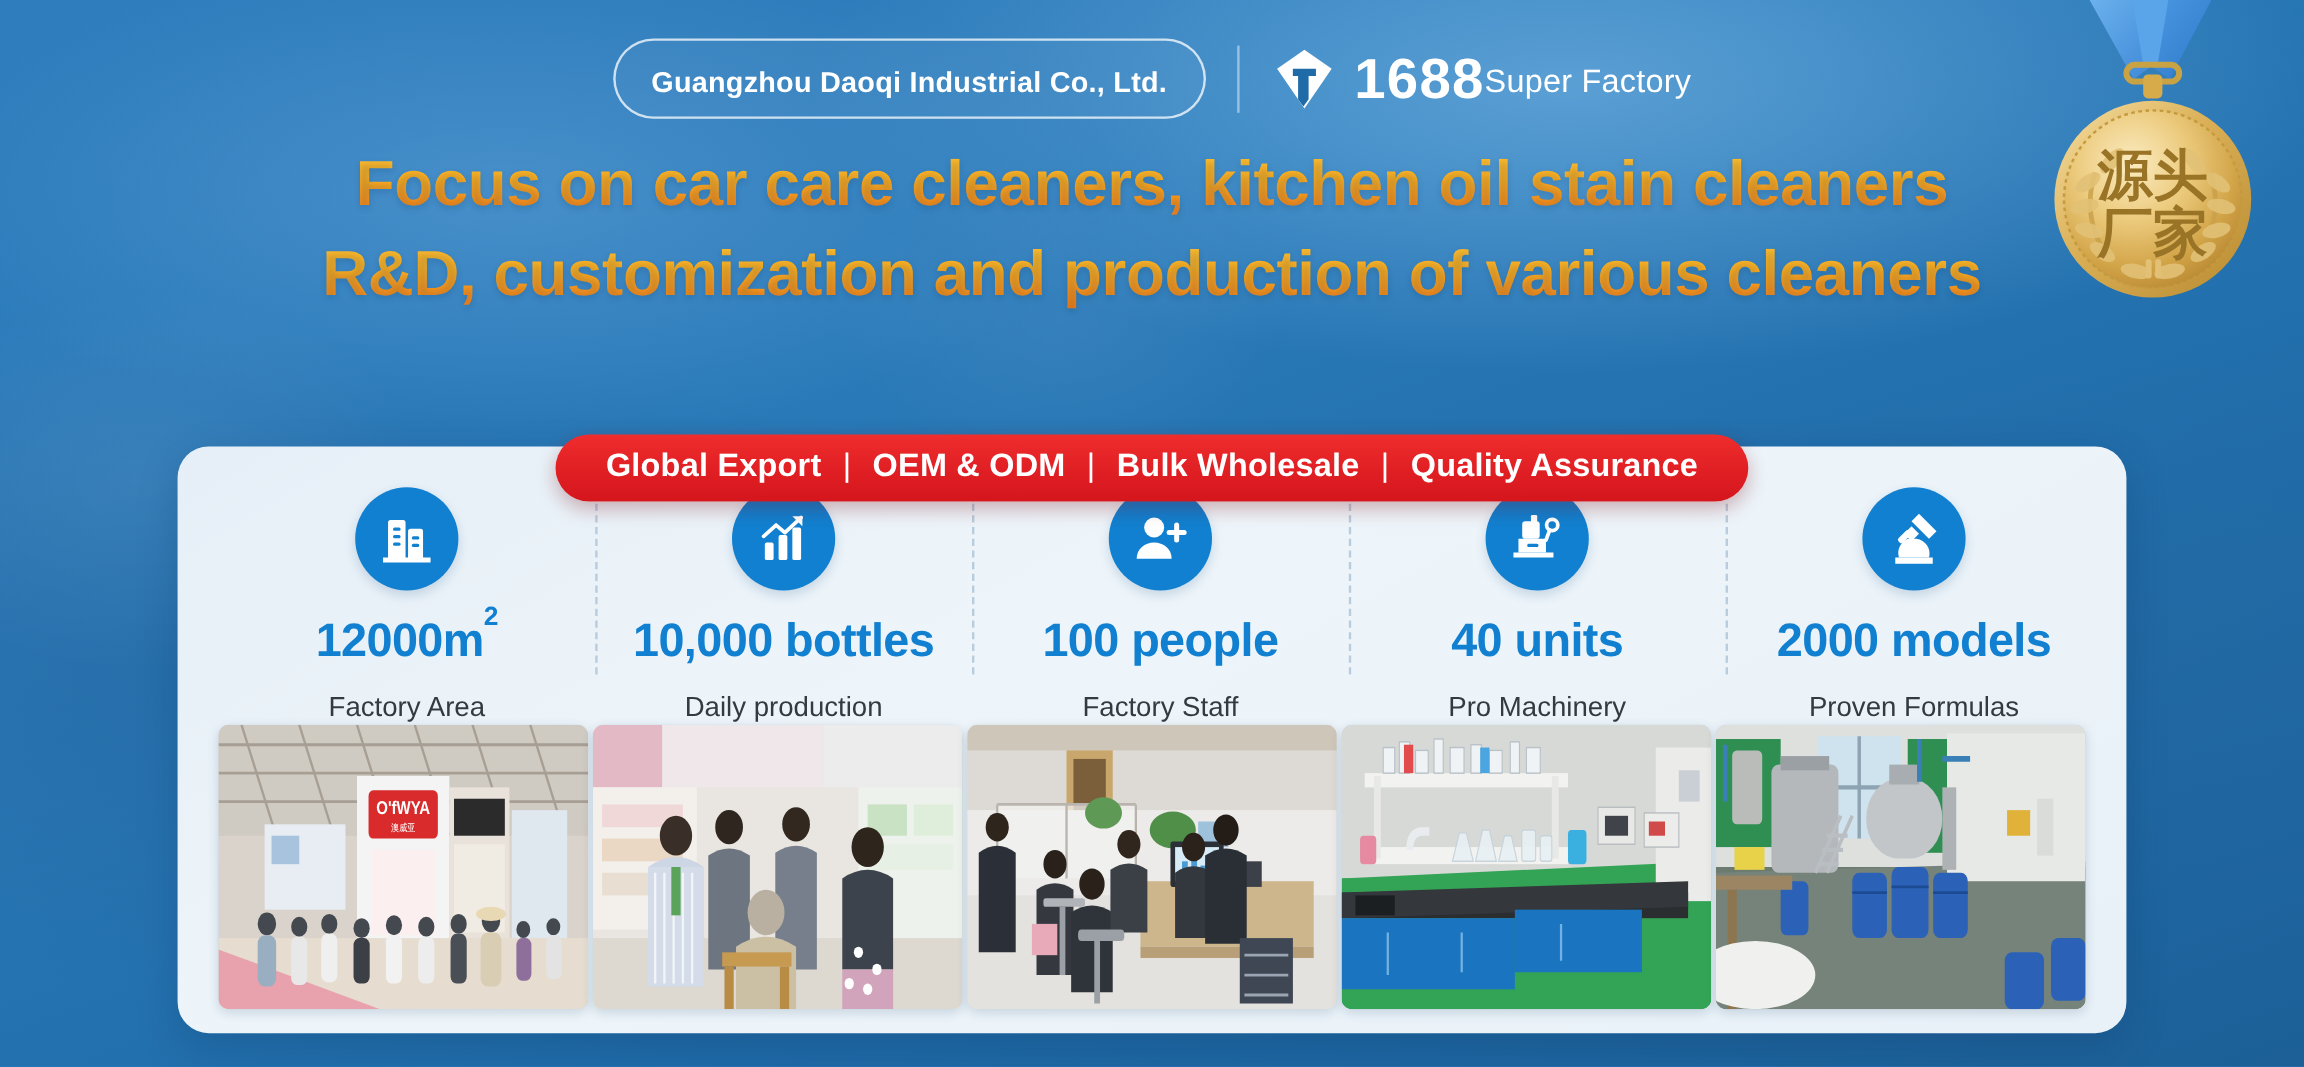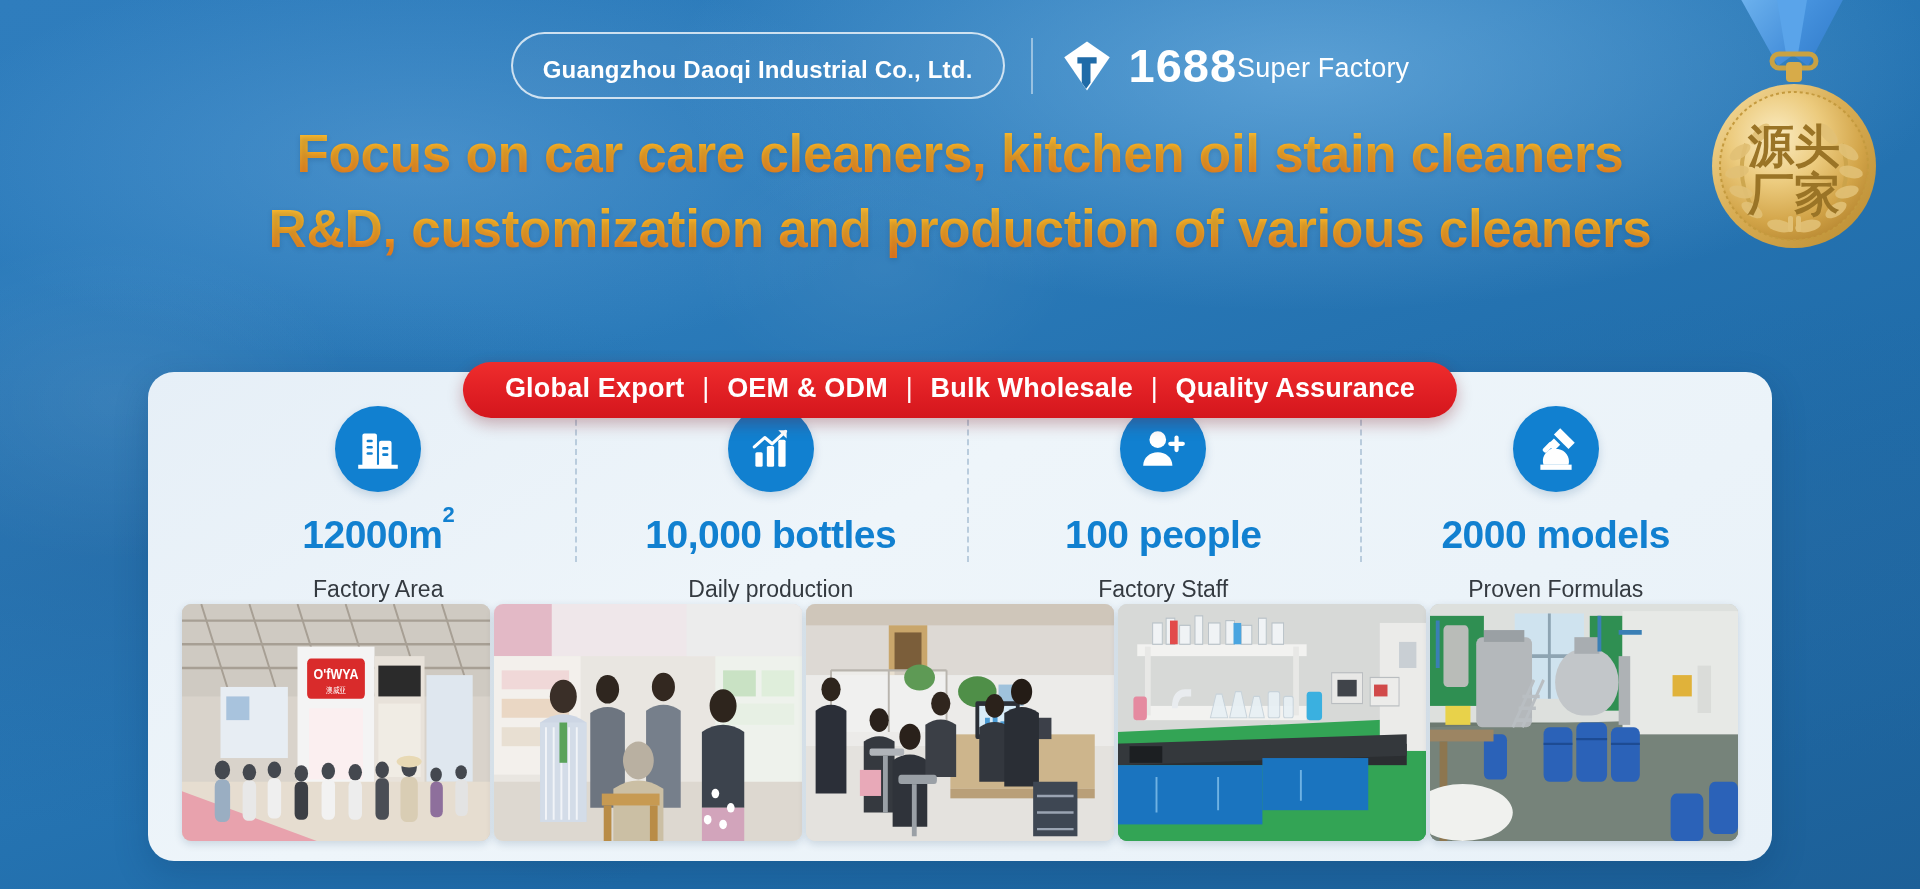--- a/index.html
+++ b/index.html
@@ -264,20 +264,35 @@
             <circle cx="19" cy="15" r="8"></circle>
             <path d="M5 40c0-8 6.5-13 14-13s14 5 14 13z"></path>
         <rect x="35" y="11" width="4" height="16" rx="2"></rect>
             <rect x="29" y="17" width="16" height="4" rx="2"></rect>
           </svg>
       </div>
       <div class="stat-num"><span>100 people</span><sup></sup></div>
       <div class="stat-label">Factory Staff</div>
     </div>
 
+    <div class="stat">
+      <div class="stat-icon">
+        <svg viewBox="0 0 48 48">
+            <rect x="19" y="5" width="5" height="6" rx="1"></rect>
+            <rect x="12" y="10" width="14" height="14" rx="2.5"></rect>
+        <path d="M9 24h22v11H9z"></path>
+            <path d="M5 35h32v4H5z"></path>
+        <rect x="16" y="28" width="9" height="2.6" rx="1.2" fill="#1180d0"></rect>
+        <circle cx="36" cy="13" r="4.5" fill="none" stroke="#fff" stroke-width="3"></circle>
+        <path d="M34 17 L31 25" stroke="#fff" stroke-width="3" stroke-linecap="round"></path>
+          </svg>
+      </div>
+      <div class="stat-num"><span>40 units</span><sup></sup></div>
+      <div class="stat-label">Pro Machinery</div>
+    </div>
 
     <div class="stat">
       <div class="stat-icon">
         <svg viewBox="0 0 48 48">
             <path d="M28 4 42 18l-6 6-14-14z"></path>
             <path d="M22 14l6 6-6 6-6-6z" fill="#fff"></path>
         <path d="M19 24c-6 3-9 9-7 15h24c2-7-3-14-10-15z"></path>
             <path d="M9 39h30v5H9z"></path>
         <rect x="14" y="16" width="5" height="12" rx="2" transform="rotate(45 16 22)"></rect>
           </svg>

